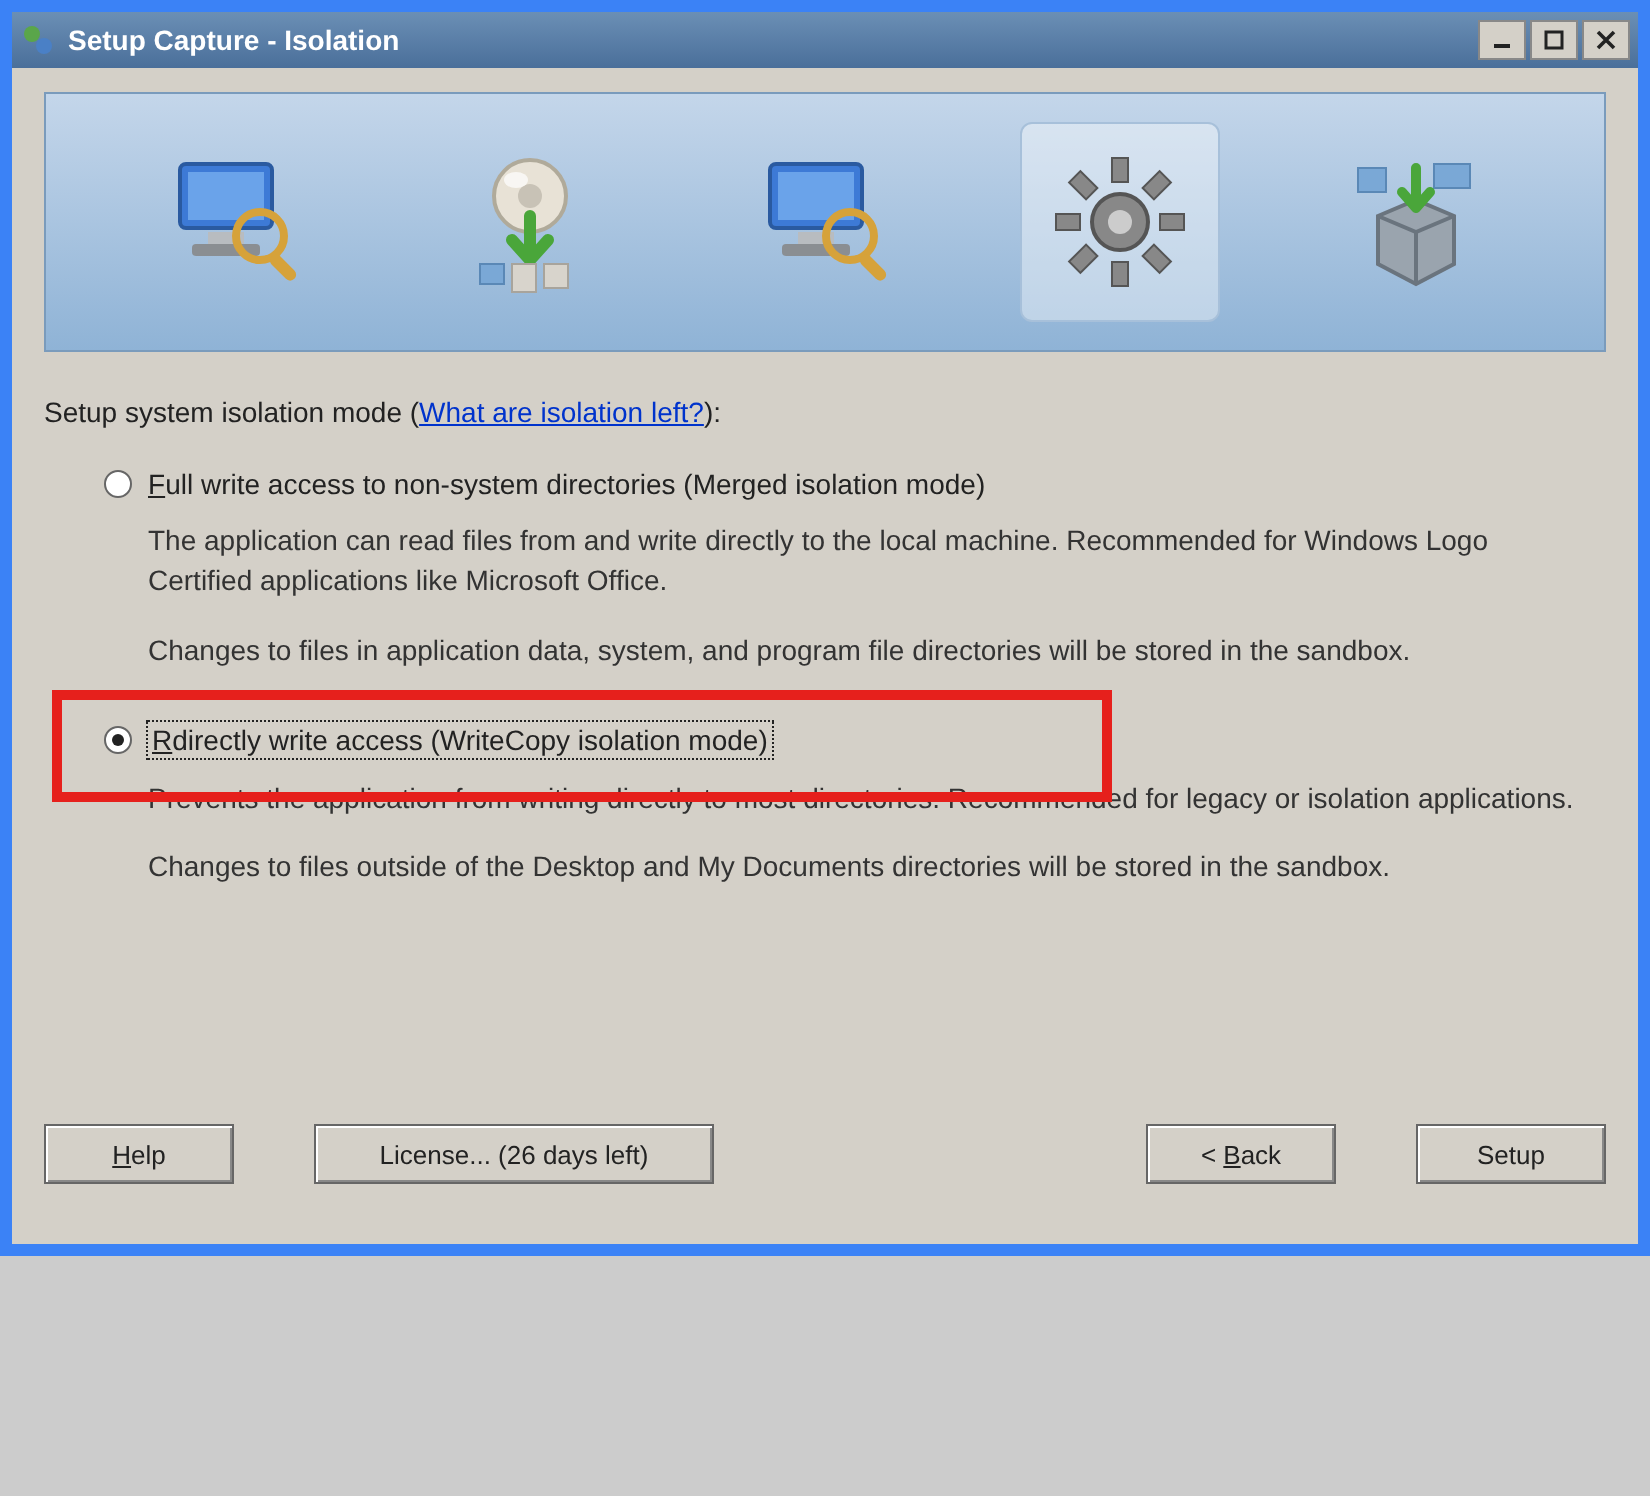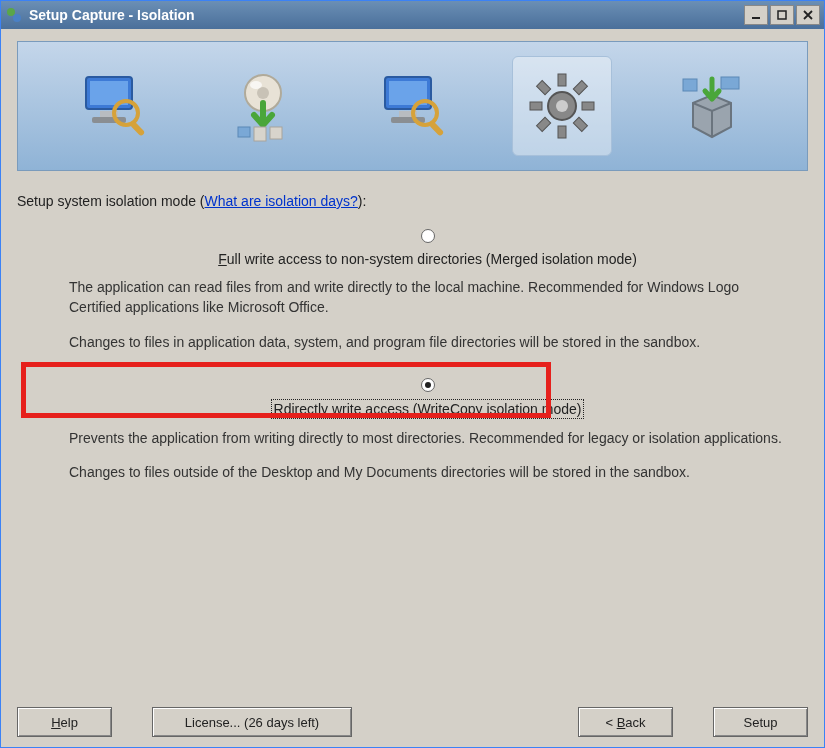--- a/index.html
+++ b/index.html
@@ -7,23 +7,23 @@
     margin: 0;
     font-family: Tahoma, Arial, sans-serif;
     font-size: 13px;
     background: #cccccc;
     width: 825px;
     height: 748px;
     overflow: hidden;
   }
   .window {
     width: 825px;
-    height: 748px;
+    height: 628px;
     background: #d4d0c8;
-    border: 1px solid #3b82f6;
+    border: 6px solid #3b82f6;
     display: flex;
     flex-direction: column;
   }
   .titlebar {
     height: 28px;
     background: linear-gradient(to bottom, #6b8fb5, #4a6f9a);
     display: flex;
     align-items: center;
     padding: 0 4px;
     color: white;
@@ -102,21 +102,20 @@
   }
   .option-group {
     margin-bottom: 26px;
     position: relative;
   }
   .radio-row {
     display: flex;
     align-items: center;
     gap: 8px;
     margin-bottom: 10px;
-    flex-direction: column;
   }
   .radio {
     width: 14px;
     height: 14px;
     border-radius: 50%;
     border: 1px solid #666;
     background: white;
     display: flex;
     align-items: center;
     justify-content: center;
@@ -151,21 +150,21 @@
     border: 5px solid #e6201c;
     left: -26px;
     top: -16px;
     width: 530px;
     height: 56px;
     pointer-events: none;
   }
   .button-bar {
     height: 60px;
     display: flex;
-    align-items: flex-end;
+    align-items: flex-start;
     padding: 0 16px 10px 16px;
     gap: 0;
   }
   .btn {
     height: 30px;
     background: #d4d0c8;
     border: 1px solid #666;
     box-shadow: inset 1px 1px 0 #fff, inset -1px -1px 0 #888;
     font-size: 13px;
     padding: 0 16px;
@@ -267,21 +266,21 @@
           <path d="M20 36 L39 28 L58 36 L58 60 L39 70 L20 60 Z" fill="#9aa4ae" stroke="#6a747e" stroke-width="2"></path>
           <path d="M20 36 L39 44 L58 36 M39 44 L39 70" fill="none" stroke="#6a747e" stroke-width="2"></path>
           <rect x="10" y="12" width="14" height="12" fill="#7aa8d6" stroke="#5a88b6"></rect>
           <rect x="48" y="10" width="18" height="12" fill="#7aa8d6" stroke="#5a88b6"></rect>
           <path d="M39 12 L39 30 M32 24 L39 32 L46 24" stroke="#4aa63a" stroke-width="5" fill="none" stroke-linecap="round" stroke-linejoin="round"></path>
         </svg>
       </div>
     </div>
 
     <div class="prompt-line">
-      <span>Setup system isolation mode (</span><span class="prompt-link">What are isolation days?</span><span>):</span>
+      <span>Setup system isolation mode (</span><span class="prompt-link">What are isolation left?</span><span>):</span>
     </div>
 
     <div class="options">
 
       <div class="option-group">
         <div class="radio-row">
           <div class="radio"></div>
           <span class="radio-label"><u>F</u><span>ull write access to non-system directories (Merged isolation mode)</span></span>
         </div>
         <div class="option-desc">The application can read files from and write directly to the local machine. Recommended for Windows Logo Certified applications like Microsoft Office.</div>

